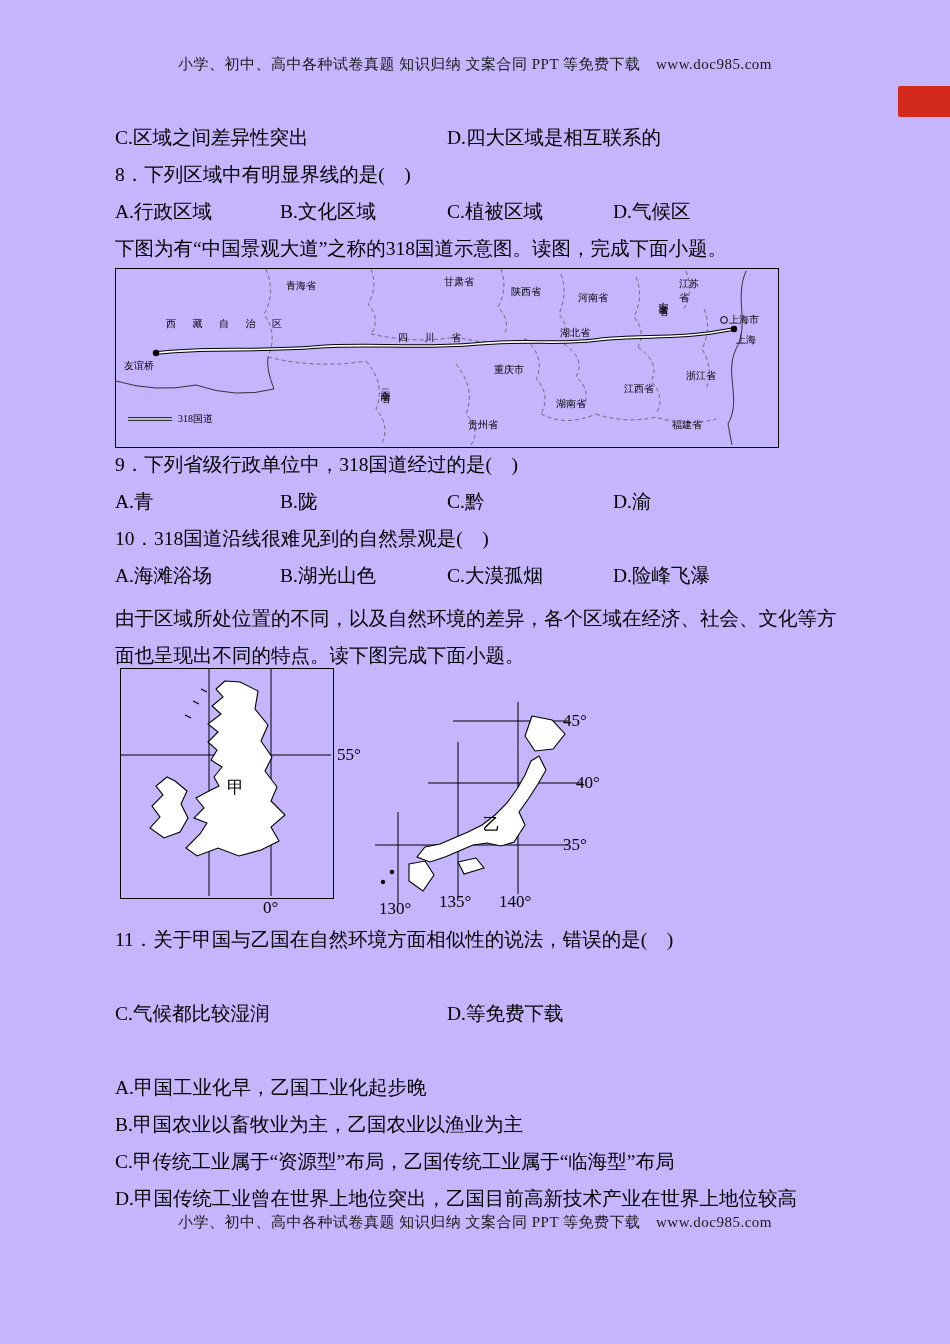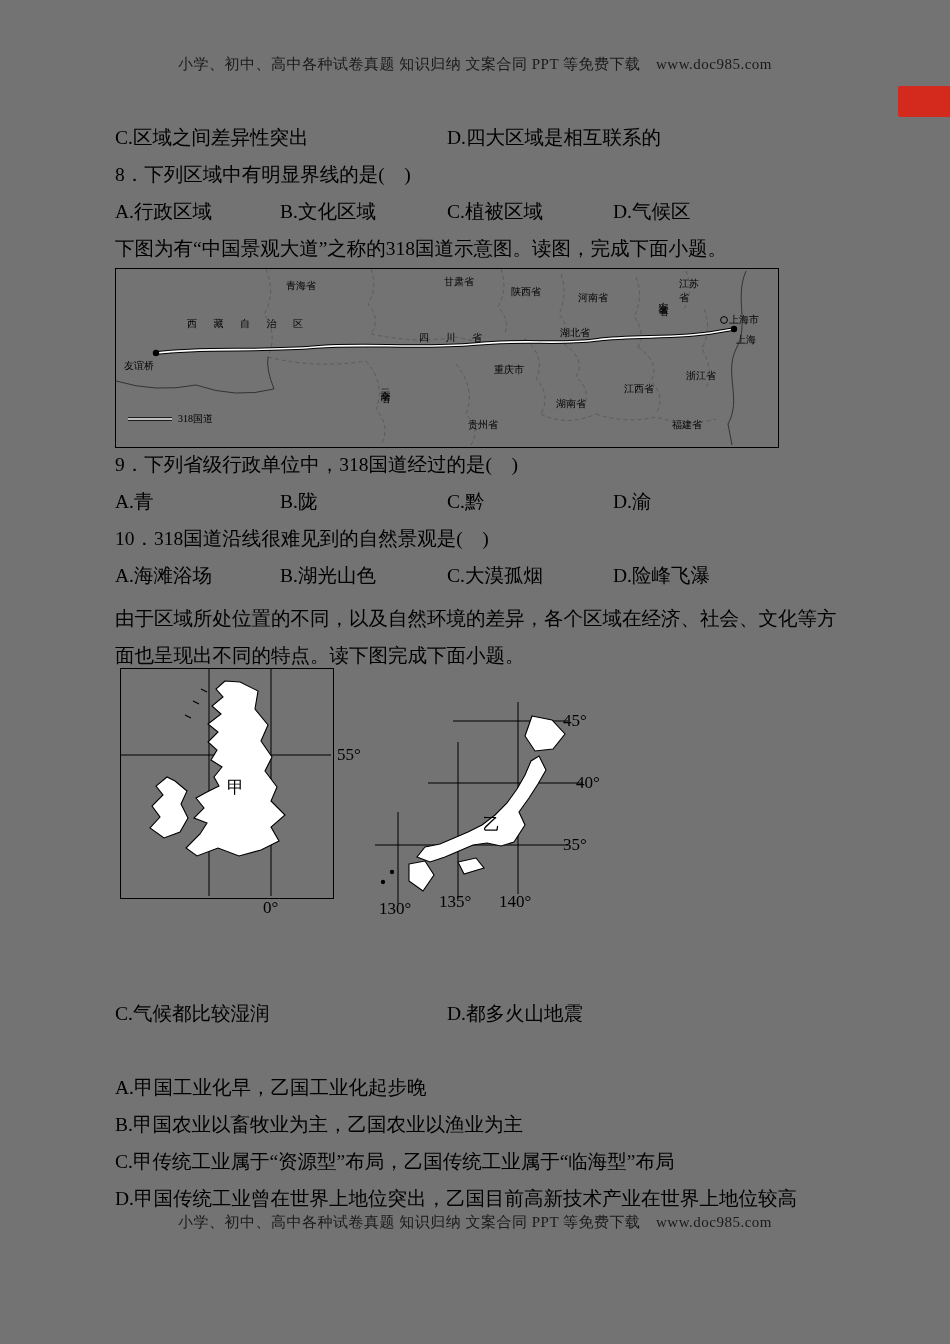--- a/index.html
+++ b/index.html
@@ -1,34 +1,34 @@
 <!DOCTYPE html>
 <html><head>
 <meta charset="utf-8">
 <style>
   html,body{margin:0;padding:0;background:#fff;}
-  .page{position:relative;width:950px;height:1344px;background:#737373;color:#000;
+  .page{position:relative;width:950px;height:1344px;background:#c4b5fd;color:#000;
         font-family:"Liberation Serif","DejaVu Serif",serif;overflow:hidden;}
   .center-note{position:absolute;left:0;width:100%;text-align:center;font-size:15px;color:#1a1a1a;letter-spacing:.5px;}
   .header{top:55px;}
   .footer{top:1213px;}
   .red-tab{position:absolute;top:86px;right:0;width:52px;height:31px;background:#d42a1d;border-radius:2px 0 0 2px;}
   .line{position:absolute;left:115px;width:728px;font-size:19.5px;line-height:23px;white-space:pre-wrap;}
   .para{line-height:37px;}
   .row2{display:flex;align-items:center;}
   .row2>span{white-space:pre-wrap;}
   .row2>span:first-child{width:332px;}
   .row4{display:flex;}
   .row4>span{white-space:pre-wrap;}
   .row4>span:nth-child(1){width:165px;}
   .row4>span:nth-child(2){width:167px;}
   .row4>span:nth-child(3){width:166px;}
   .mapbox{position:absolute;left:115px;top:268px;width:662px;height:178px;border:1px solid #000;}
   .mlabel{position:absolute;font-size:10px;line-height:14px;white-space:nowrap;color:#000;}
-  .mlabel.sp{letter-spacing:7px;margin-left:21px;}
+  .mlabel.sp{letter-spacing:7px;}
   .mlabel.vert{writing-mode:vertical-rl;letter-spacing:2px;white-space:normal;}
   .mlabel.wrap{white-space:normal;width:28px;}
   .ukbox{position:absolute;left:120px;top:668px;width:212px;height:229px;border:1px solid #000;}
   .jpbox{position:absolute;left:368px;top:694px;width:245px;height:222px;}
   .coord{position:absolute;font-size:17px;}
   .country{position:absolute;font-size:17px;}
   svg{display:block;}
 </style>
 </head>
 <body>
@@ -166,23 +166,24 @@
     </svg>
   </div>
   <div class="coord" style="left:563px;top:711px">45°</div>
   <div class="coord" style="left:576px;top:773px">40°</div>
   <div class="coord" style="left:563px;top:835px">35°</div>
   <div class="coord" style="left:379px;top:899px">130°</div>
   <div class="coord" style="left:439px;top:892px">135°</div>
   <div class="coord" style="left:499px;top:892px">140°</div>
   <div class="country" style="left:483px;top:813px">乙</div>
 
+  <div class="line" style="top:928px">11．关于甲国与乙国在自然环境方面相似性的说法，错误的是(　)</div>
   <div class="line row2" style="top:1002px">
     <span>C.气候都比较湿润</span>
-    <span>D.都多火山地震</span>
+    <span>D.等免费下载</span>
   </div>
 
   <div class="line" style="top:1076px">A.甲国工业化早，乙国工业化起步晚</div>
   <div class="line" style="top:1113px">B.甲国农业以畜牧业为主，乙国农业以渔业为主</div>
   <div class="line" style="top:1150px">C.甲传统工业属于“资源型”布局，乙国传统工业属于“临海型”布局</div>
   <div class="line" style="top:1187px">D.甲国传统工业曾在世界上地位突出，乙国目前高新技术产业在世界上地位较高</div>
 
   <div class="center-note footer">小学、初中、高中各种试卷真题 知识归纳 文案合同 PPT 等免费下载　www.doc985.com</div>
 
 </div>

